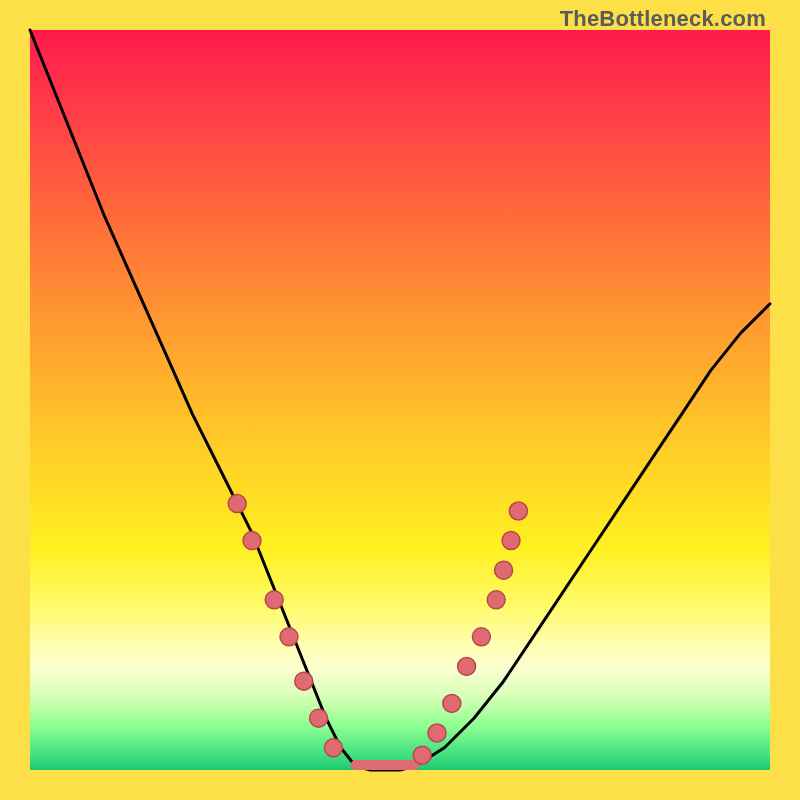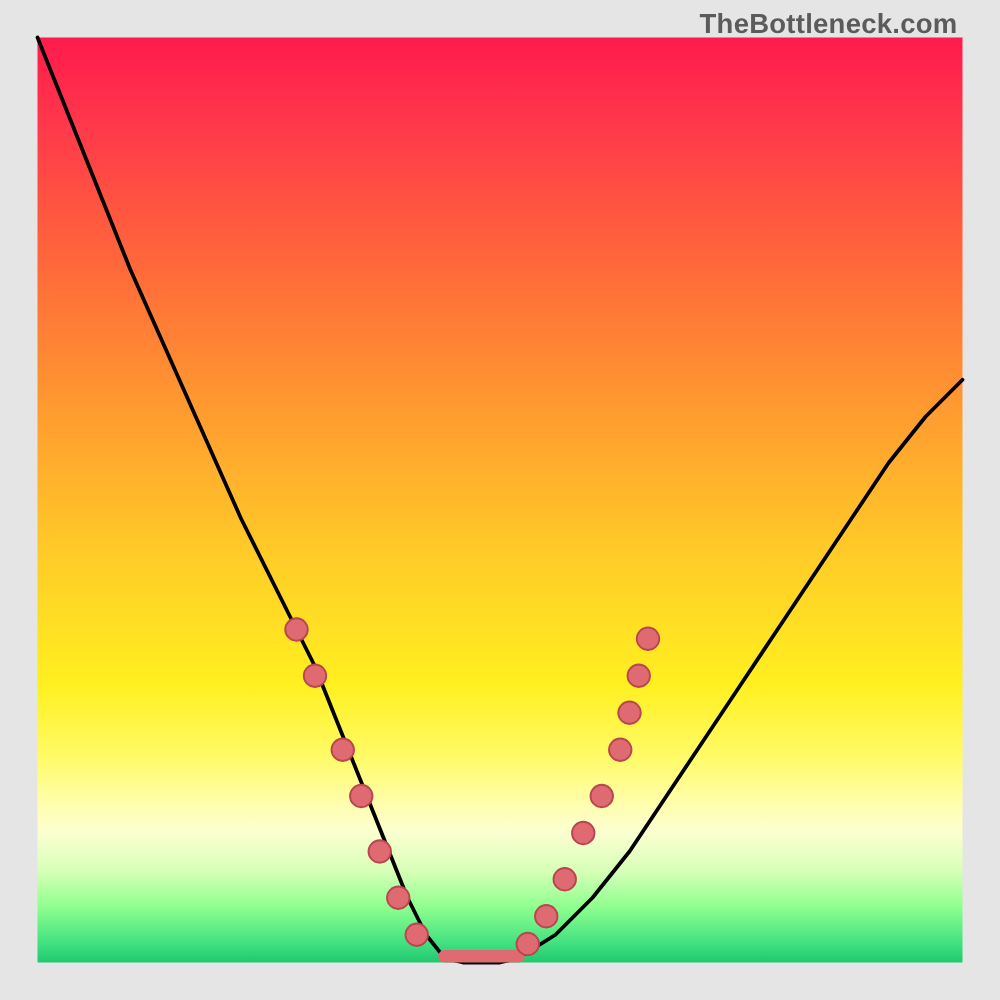--- a/index.html
+++ b/index.html
@@ -1,21 +1,21 @@
 <!DOCTYPE html>
 <html><head>
 <meta charset="utf-8">
 <style>
   * { margin: 0; padding: 0; box-sizing: border-box; }
   html, body { width: 800px; height: 800px; overflow: hidden; background: #000; }
   .frame {
     position: relative;
     width: 800px;
     height: 800px;
-    background: #e5e5e5;
+    background: #fde047;
   }
   .plot {
     position: absolute;
     left: 30px;
     top: 30px;
     width: 740px;
     height: 740px;
     background: linear-gradient(to bottom,
       #ff1a4d 0%,
       #ff3a4a 10%,

